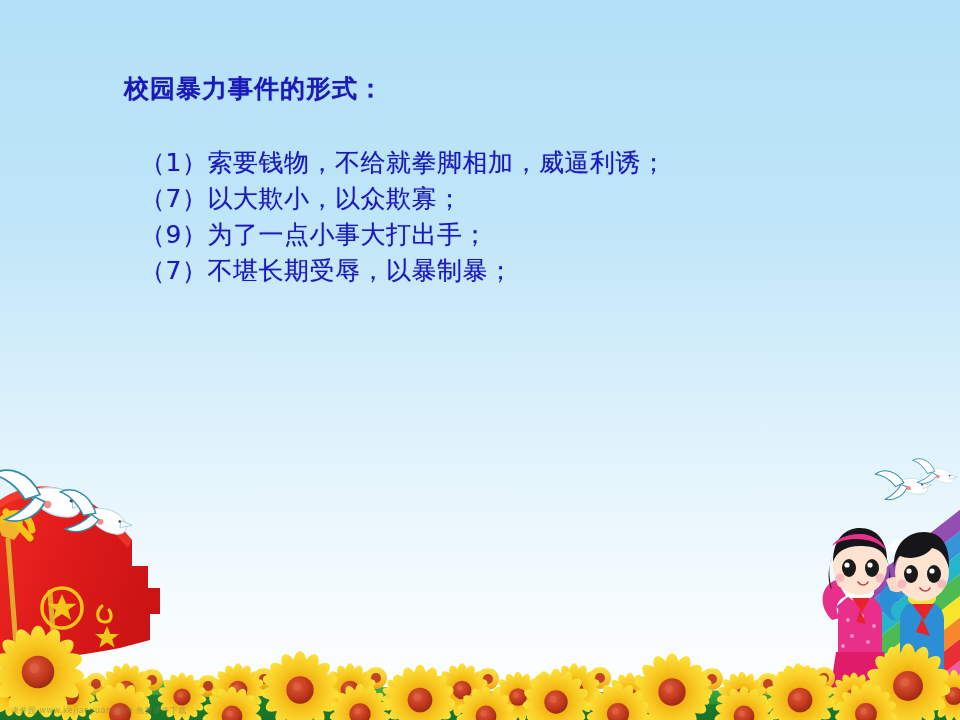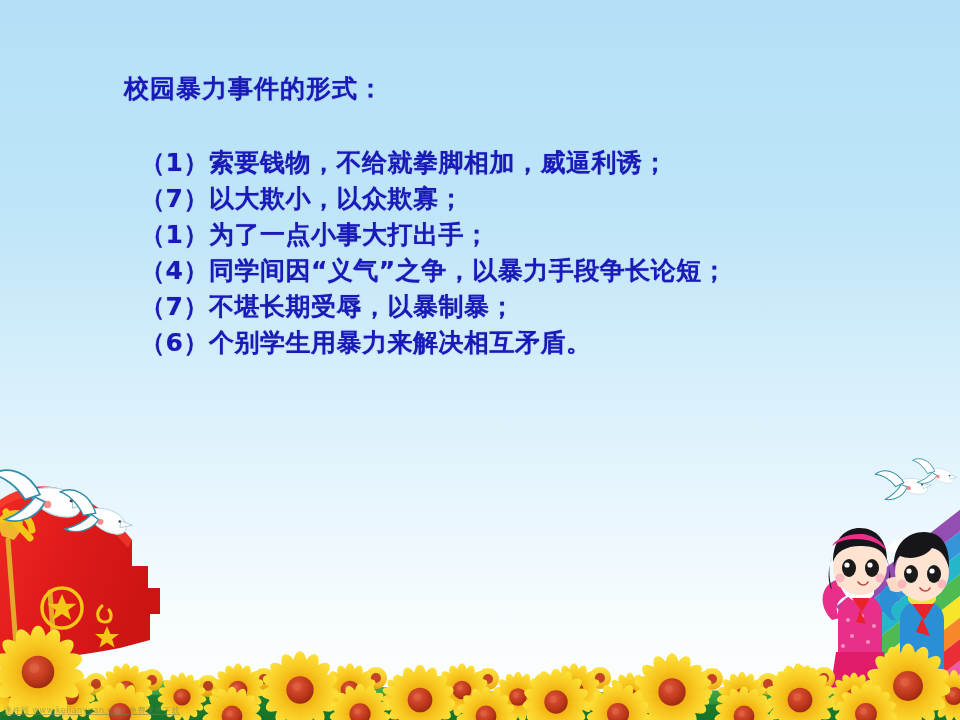--- a/index.html
+++ b/index.html
@@ -15,35 +15,35 @@
   
   .text-area{position:absolute;left:0;top:0;width:960px;height:420px;z-index:40;}
   .slide-title{
     position:absolute;left:124px;top:72px;
     font-size:25px;font-weight:bold;color:#1a1ab8;
     letter-spacing:1px;white-space:nowrap;
     text-shadow:0 0 1px rgba(26,26,184,.5);
   }
   .bullets{position:absolute;left:140px;top:145px;}
   .bullet{
-    font-size:25px;font-weight:bold;color:#1a1ab8;
+    font-size:25px;font-weight:normal;color:#1a1ab8;
     height:36px;line-height:36px;white-space:nowrap;
     letter-spacing:.5px;
     text-shadow:0 0 1px rgba(26,26,184,.5);
   }
 
   
   .decor{position:absolute;left:0;top:0;width:960px;height:720px;z-index:10;pointer-events:none;}
   .decor svg{display:block;}
 
   
   .watermark{
-    position:absolute;left:4px;bottom:4px;z-index:60;
+    position:absolute;left:11px;bottom:4px;z-index:60;
     font-size:8px;color:rgba(110,130,90,.55);
-    letter-spacing:.5px;white-space:nowrap;text-decoration:underline;
+    letter-spacing:.5px;white-space:nowrap;
   }
 </style>
 </head>
 <body>
 
 <div class="slide">
 
   <div class="decor">
     <svg width="960" height="720" viewBox="0 0 960 720" xmlns="http://www.w3.org/2000/svg">
       <defs>
@@ -319,22 +319,20 @@
 
       </g>
     </svg>
   </div>
 
   <div class="text-area">
     <div class="slide-title">校园暴力事件的形式：</div>
     <div class="bullets">
       <div class="bullet">（1）索要钱物，不给就拳脚相加，威逼利诱；</div>
       <div class="bullet">（7）以大欺小，以众欺寡；</div>
-      <div class="bullet">（1）为了一点小事大打出手；</div>
-      <div class="bullet">（4）同学间因“义气”之争，以暴力手段争长论短；</div>
+      <div class="bullet">（9）为了一点小事大打出手；</div>
       <div class="bullet">（7）不堪长期受辱，以暴制暴；</div>
-      <div class="bullet">（6）个别学生用暴力来解决相互矛盾。</div>
     </div>
   </div>
 
   <div class="watermark">课件园 www.kejianyuan.com 免费课件下载</div>
 
 </div>
 
 </body></html>

